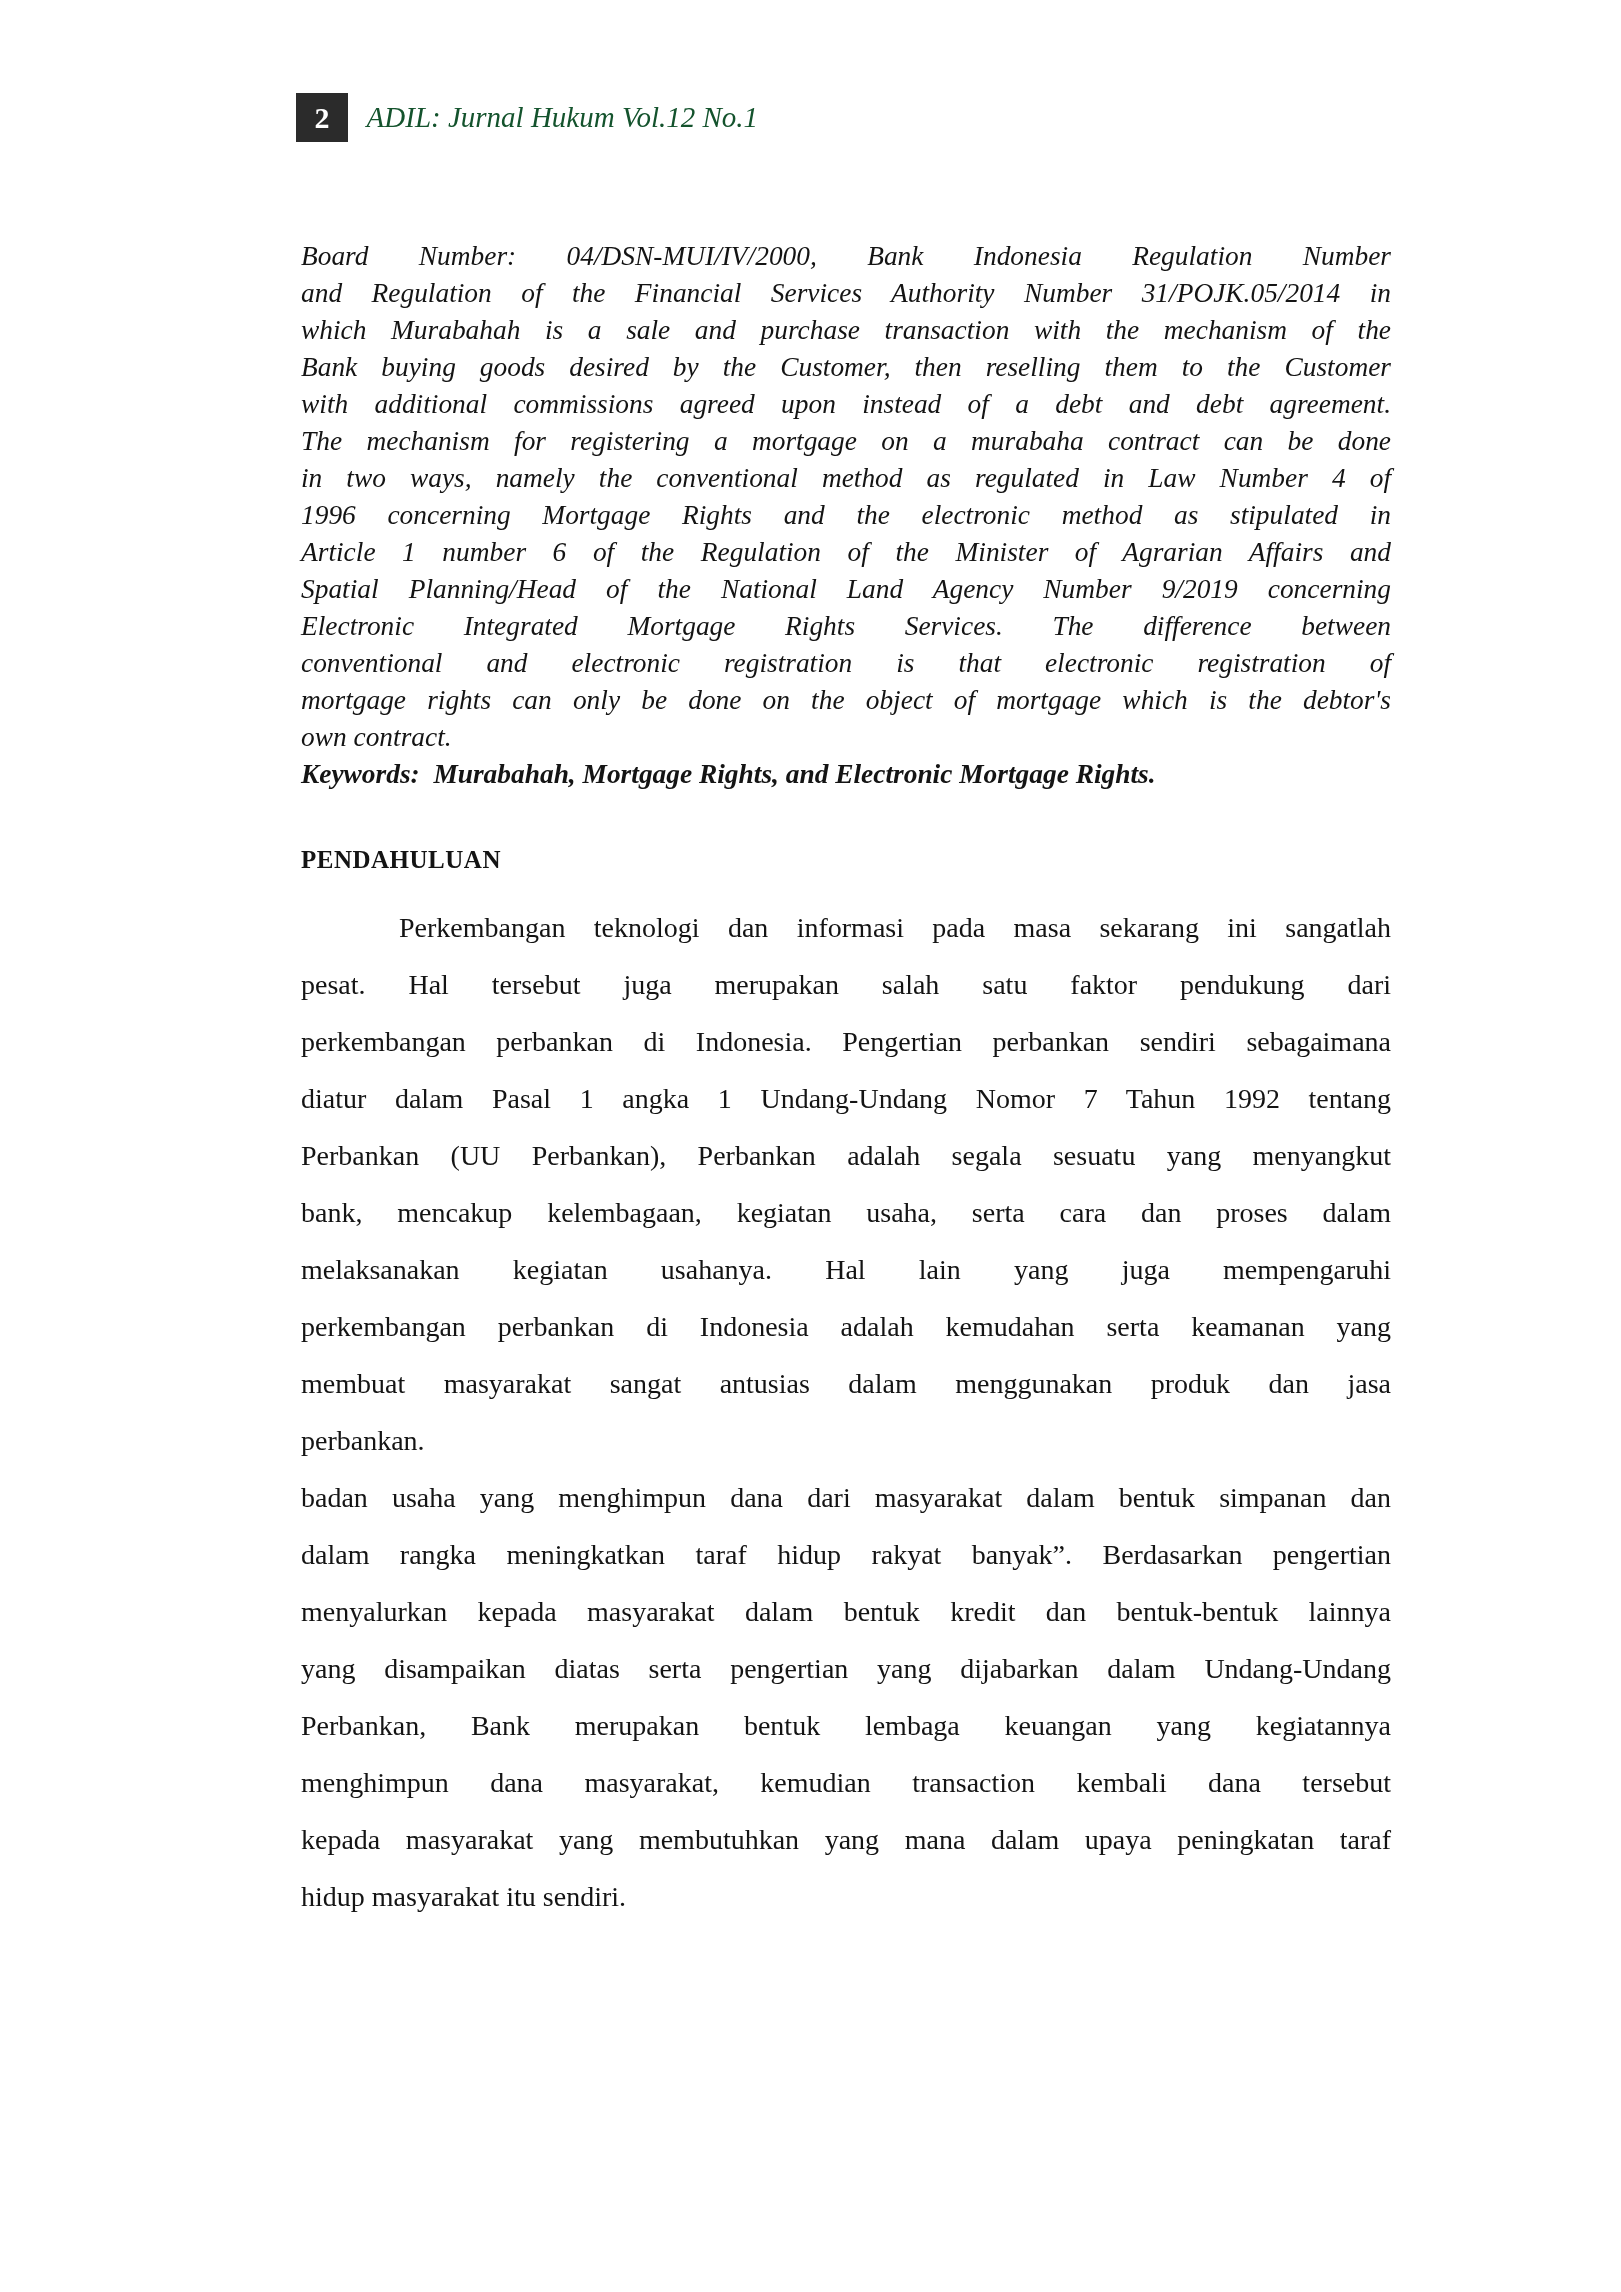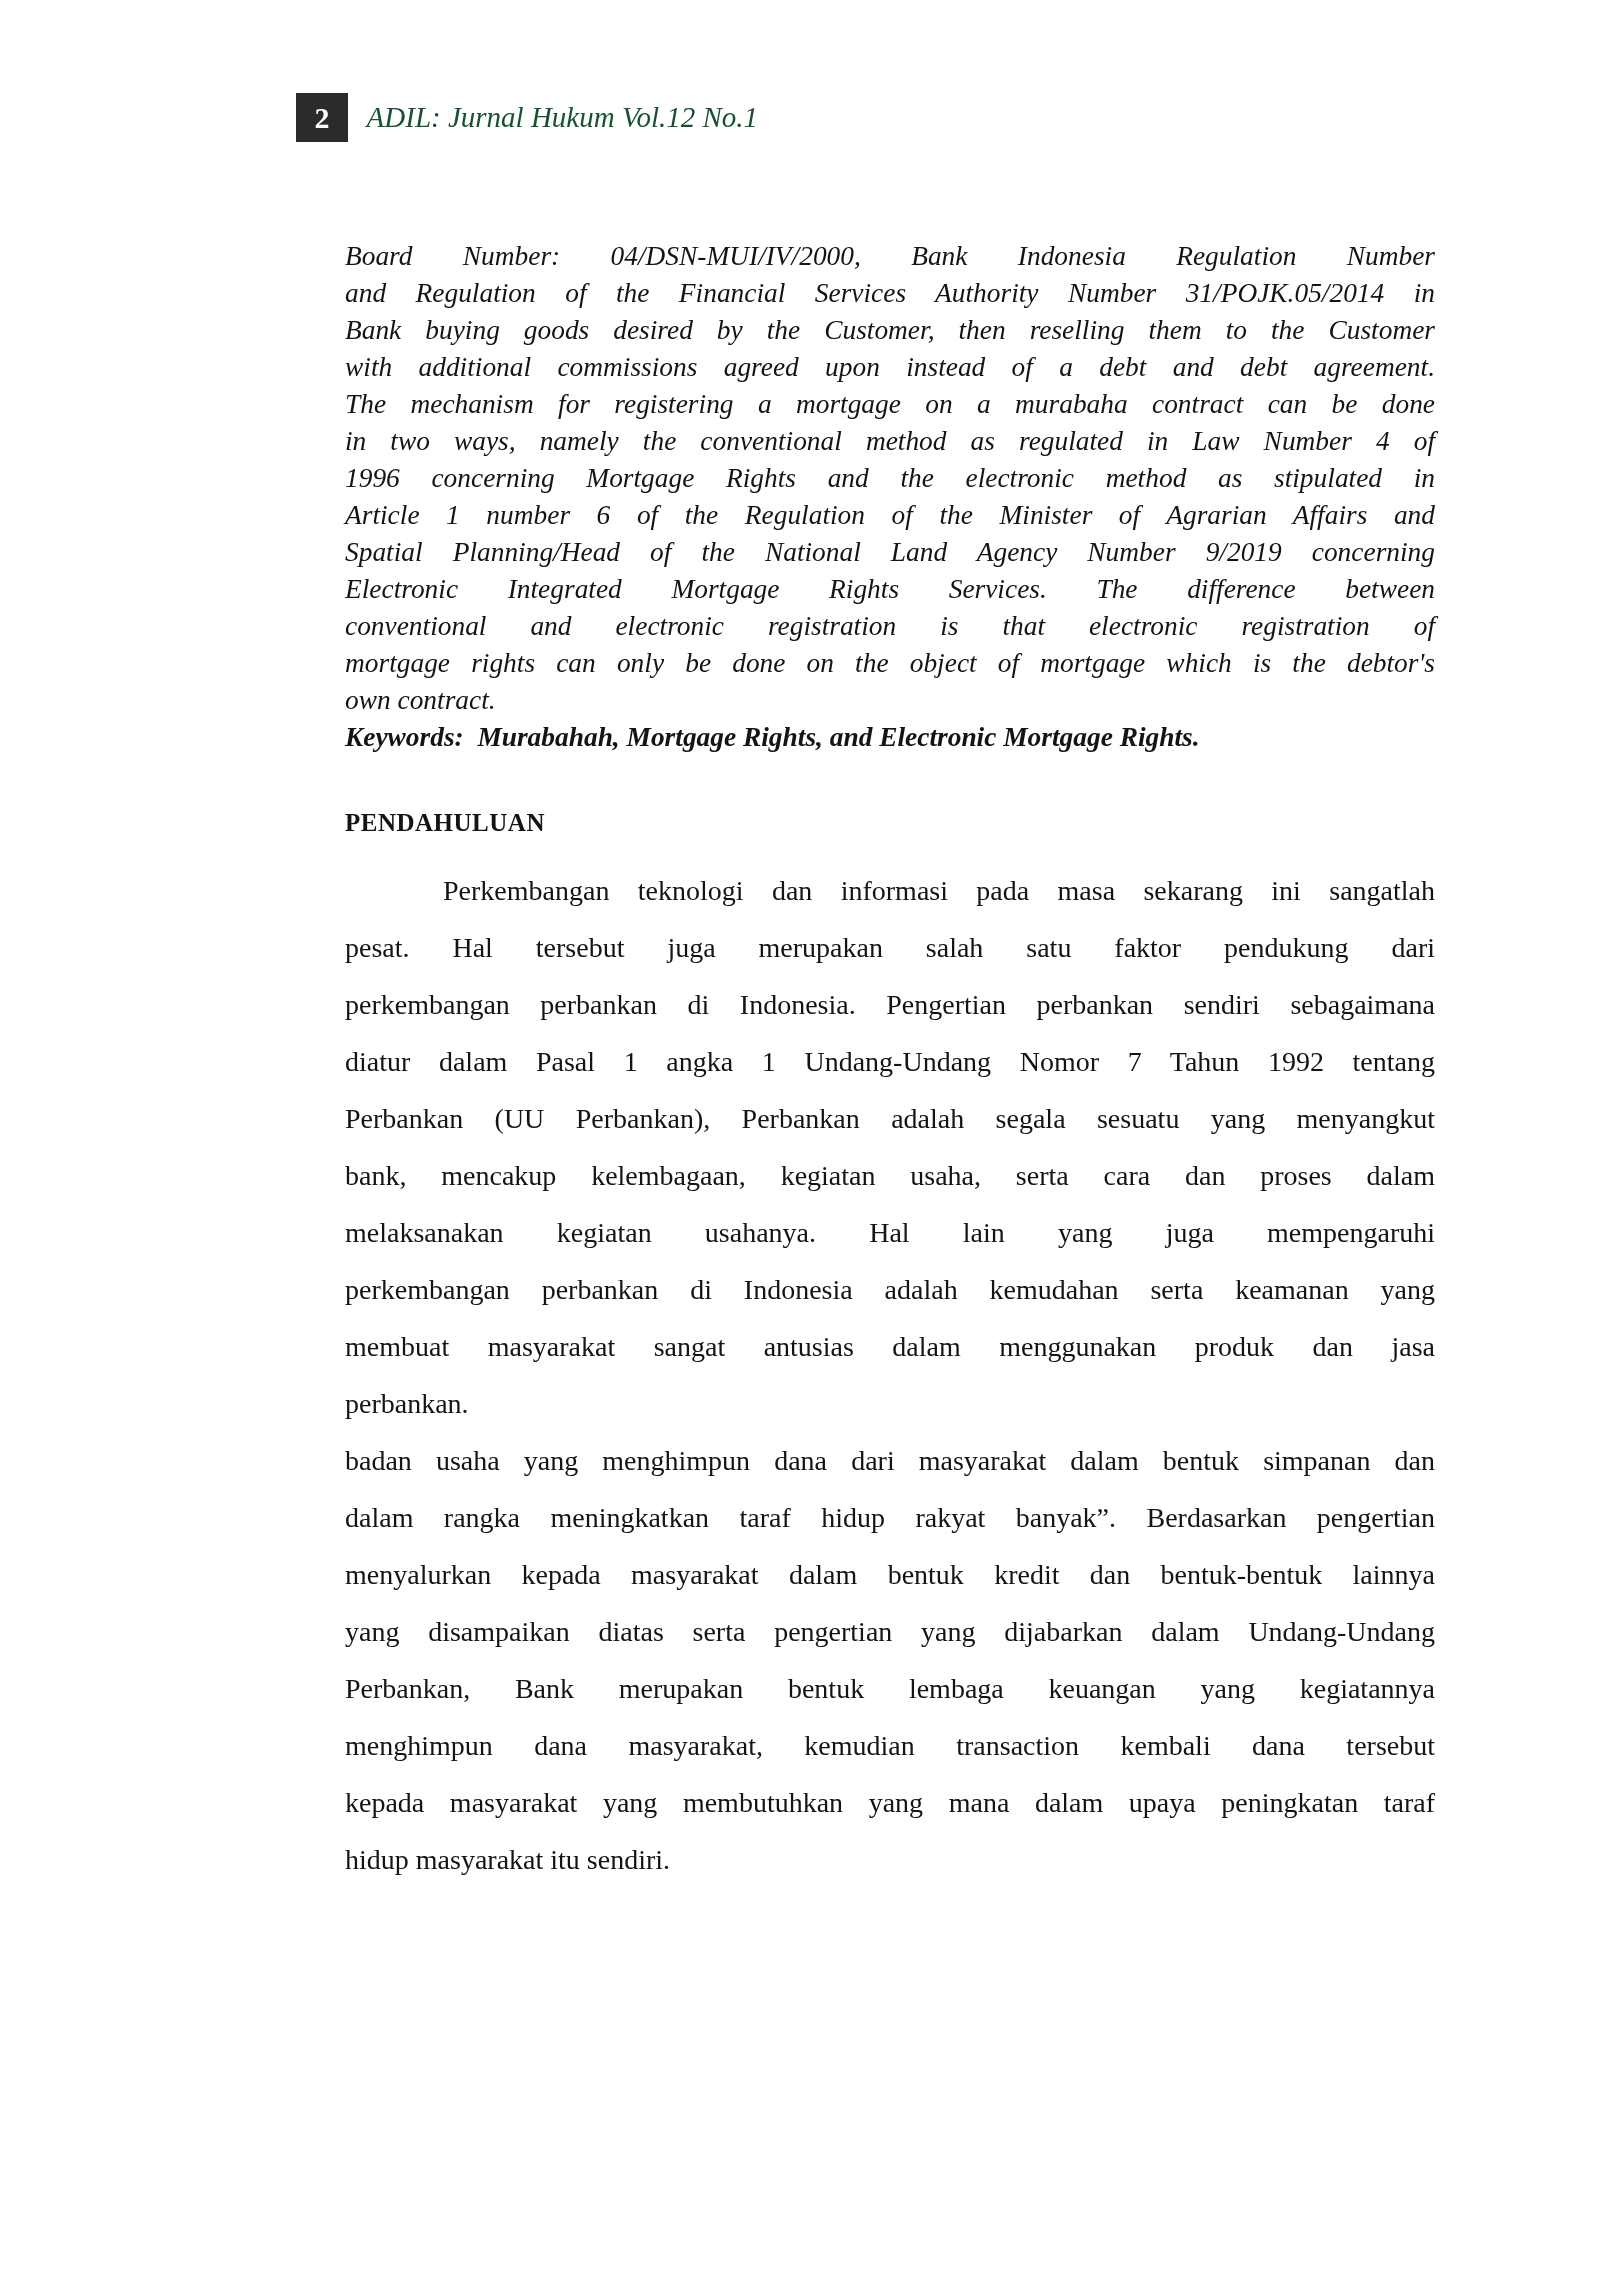--- a/index.html
+++ b/index.html
@@ -43,21 +43,20 @@
     font-size: 29px;
     color: #14532d;
     white-space: nowrap;
   }
   
   .content {
     position: absolute;
     left: 301px;
     top: 238px;
     width: 1090px;
-    margin-left: 44px;
   }
   .tline {
     text-align: justify;
     text-align-last: justify;
     white-space: normal;
   }
   .tline-last {
     text-align-last: left;
   }
   .tline-indent {
@@ -105,20 +104,21 @@
       <span>2</span>
     </div>
     <div class="header-title">ADIL: Jurnal Hukum Vol.12 No.1</div>
   </div>
 
   <div class="content">
 
     <div class="abstract">
         <div class="tline">Board Number: 04/DSN-MUI/IV/2000, Bank Indonesia Regulation Number</div>
         <div class="tline">and Regulation of the Financial Services Authority Number 31/POJK.05/2014 in</div>
+        <div class="tline">which Murabahah is a sale and purchase transaction with the mechanism of the</div>
         <div class="tline">Bank buying goods desired by the Customer, then reselling them to the Customer</div>
         <div class="tline">with additional commissions agreed upon instead of a debt and debt agreement.</div>
         <div class="tline">The mechanism for registering a mortgage on a murabaha contract can be done</div>
         <div class="tline">in two ways, namely the conventional method as regulated in Law Number 4 of</div>
         <div class="tline">1996 concerning Mortgage Rights and the electronic method as stipulated in</div>
         <div class="tline">Article 1 number 6 of the Regulation of the Minister of Agrarian Affairs and</div>
         <div class="tline">Spatial Planning/Head of the National Land Agency Number 9/2019 concerning</div>
         <div class="tline">Electronic Integrated Mortgage Rights Services. The difference between</div>
         <div class="tline">conventional and electronic registration is that electronic registration of</div>
         <div class="tline">mortgage rights can only be done on the object of mortgage which is the debtor's</div>

